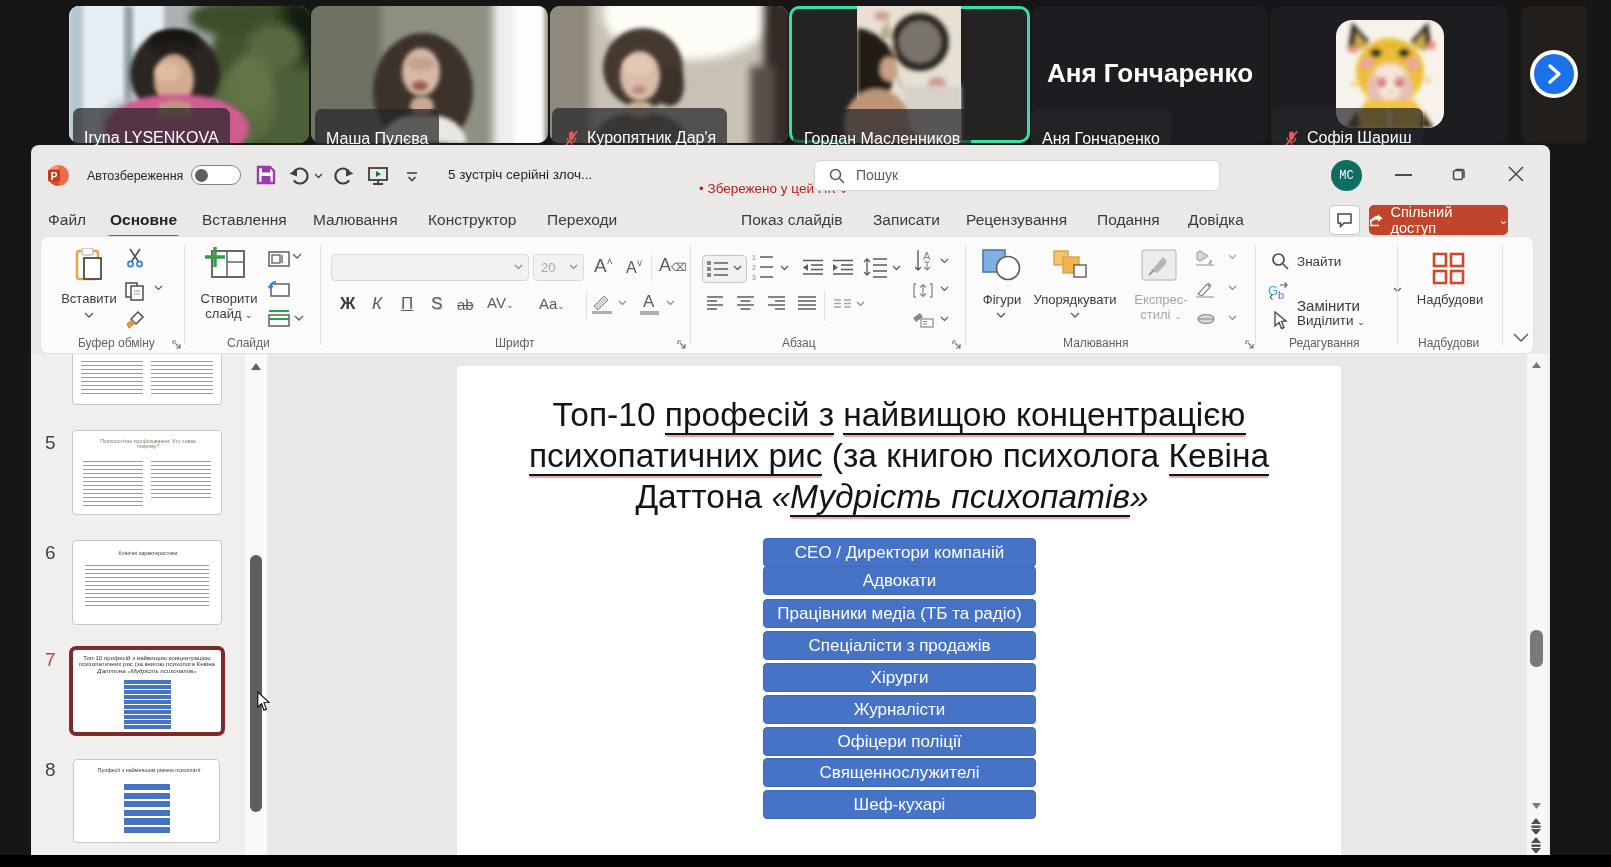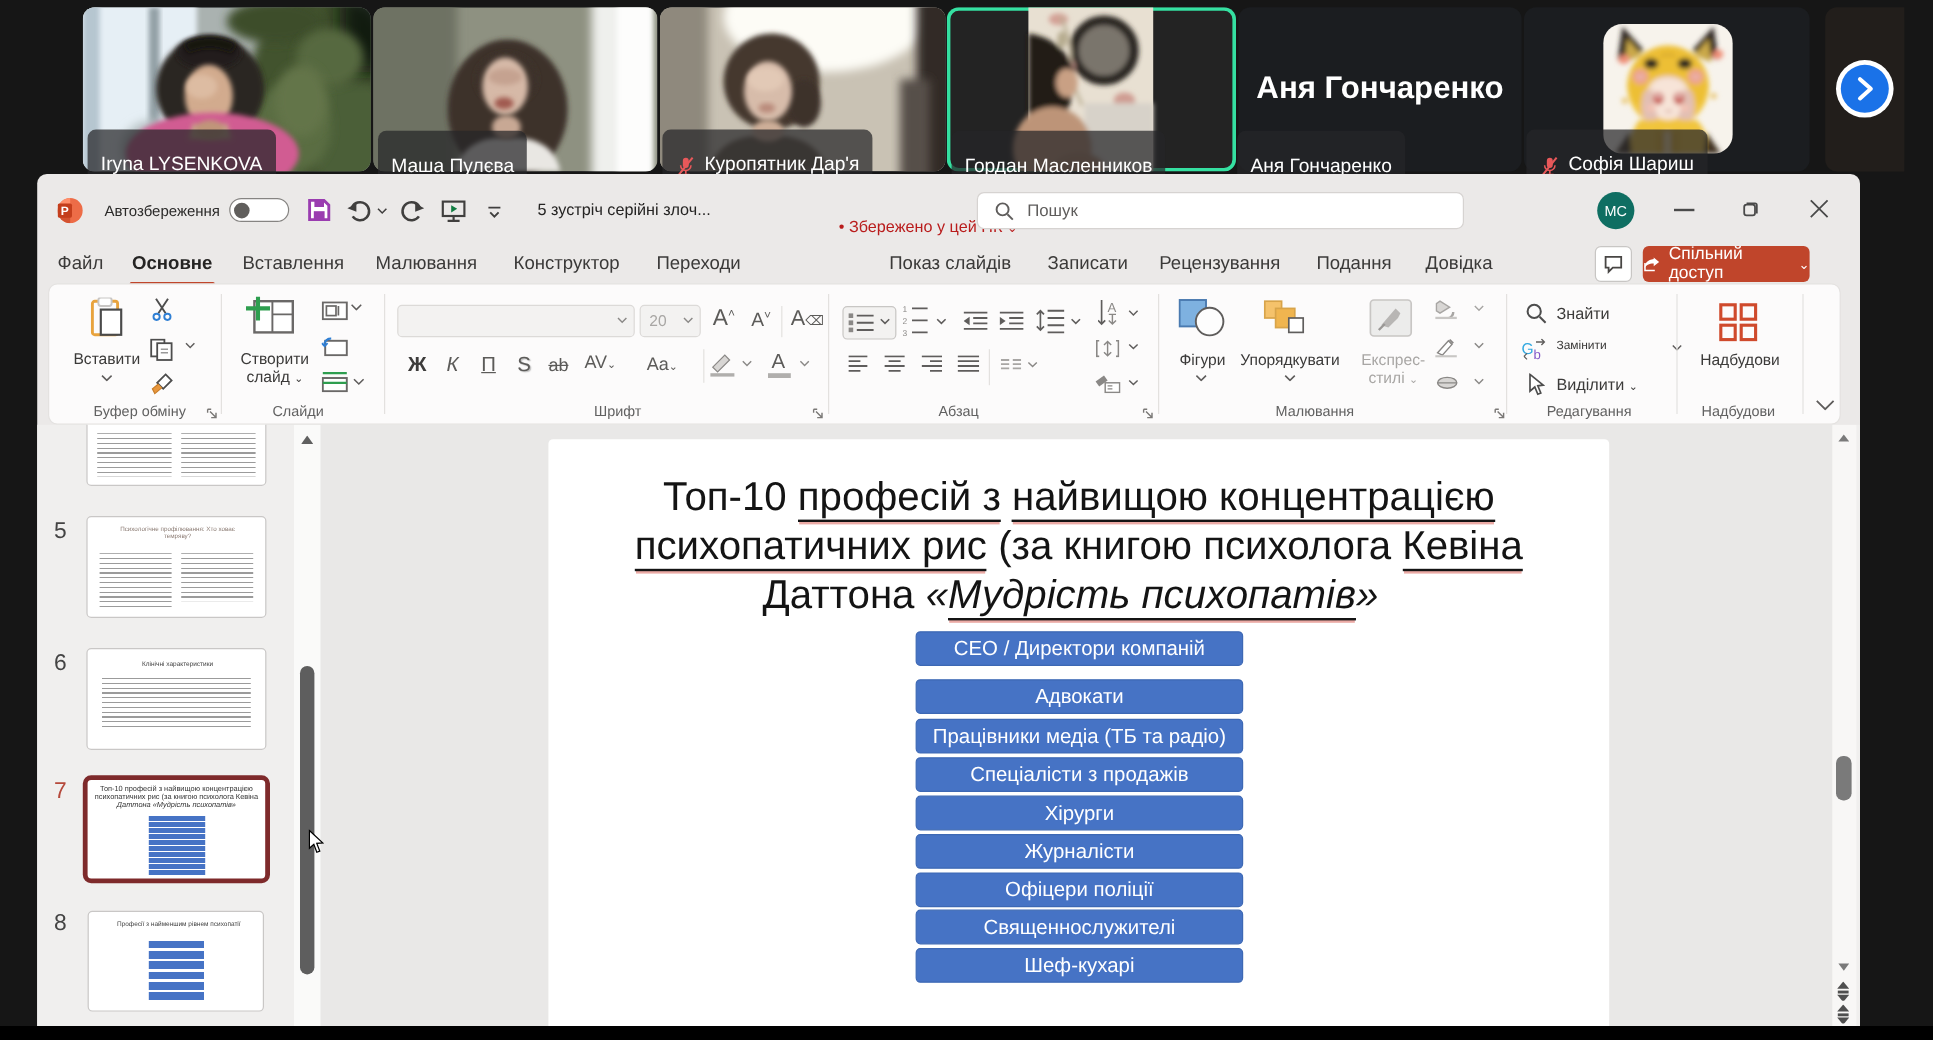--- a/index.html
+++ b/index.html
@@ -257,21 +257,21 @@
     <div class="abs ttxt" style="left:625px; top:36px; font-size:13.5px; color:#b91c1c;margin-left:43px;">• Збережено у цей ПК <span style="font-size:11px;">⌄</span></div>
 
     <div class="abs" style="left:783px; top:15px; width:406px; height:31px; background:#fff; border:1px solid #d6d3d1; border-radius:6px;">
       <svg class="abs" style="left:14px; top:7px;" width="16" height="16" viewBox="0 0 16 16">
           <circle cx="6.5" cy="6.5" r="5" fill="none" stroke="#5f5d5c" stroke-width="1.6"></circle>
           <path d="M10.5 10.5 L15 15" stroke="#5f5d5c" stroke-width="1.6"></path>
         </svg>
       <div class="abs" style="left:41px; top:6px; font-size:14px; color:#5f5d5c;">Пошук</div>
     </div>
 
-    <div class="abs" style="left:1300px; top:15px; width:31px; height:31px; border-radius:50%; background:#0f6e62; color:#fff; font-size:12px; display:flex; align-items:center; justify-content:center;">МС</div>
+    <div class="abs" style="left:1300px; top:15px; width:31px; height:31px; border-radius:50%; background:#0f6e62; color:#fff; font-size:12px; display:flex; align-items:center; justify-content:center;font-family:Liberation Mono, monospace;">МС</div>
     <div class="abs" style="left:1364px; top:29px; width:17px; height:1.6px; background:#4a4a4a;"></div>
     <svg class="abs" style="left:1420px; top:21px;" width="16" height="16" viewBox="0 0 16 16">
         <path d="M4.5 3.5 h7 a1.5 1.5 0 0 1 1.5 1.5 v7" fill="none" stroke="#4a4a4a" stroke-width="1.5"></path>
         <rect x="2.5" y="4.5" width="9" height="9" rx="2" fill="#edebe9" stroke="#4a4a4a" stroke-width="1.5"></rect>
       </svg>
     <svg class="abs" style="left:1477px; top:21px;" width="16" height="16" viewBox="0 0 16 16">
         <path d="M1 1 L15 15 M15 1 L1 15" stroke="#4a4a4a" stroke-width="1.5"></path>
       </svg>
 
     <span class="mitem abs" style="left:17px; top:66px;">Файл</span>
@@ -561,21 +561,21 @@
       <svg class="abs" style="left:1230px; top:15px;" width="18" height="18" viewBox="0 0 18 18">
           <circle cx="7.5" cy="7.5" r="5.5" fill="none" stroke="#4d4d4d" stroke-width="1.7"></circle>
           <path d="M12 12 L17 17" stroke="#4d4d4d" stroke-width="1.7"></path>
         </svg>
       <div class="abs" style="left:1256px; top:17px; font-size:13.5px; color:#3b3a39;">Знайти</div>
       <svg class="abs" style="left:1227px; top:45px;" width="22" height="18" viewBox="0 0 22 18">
           <text x="0" y="13" font-size="13" fill="#31a8e0" font-family="Liberation Sans">G</text>
           <text x="10" y="17" font-size="11" fill="#8458c8" font-family="Liberation Sans">b</text>
           <path d="M12 3 h7 m-2.5-2.5 l2.5 2.5 l-2.5 2.5 M3 15 h-1 m0 0 l2.5-2.5 M2 15 l2.5 2.5" stroke="#5f5d5c" stroke-width="1.1" fill="none"></path>
         </svg>
-      <div class="abs" style="left:1256px; top:46px; font-size:10px; color:#3b3a39;">Замінити</div>
+      <div class="abs" style="left:1256px; top:60px; font-size:15px; color:#3b3a39;">Замінити</div>
       <svg class="abs" style="left:1352px; top:50px;" width="9" height="6" viewBox="0 0 9 6">
           <path d="M1 1 L4.5 4.5 L8 1" fill="none" stroke="#5f5d5c" stroke-width="1.2"></path>
         </svg>
       <svg class="abs" style="left:1232px; top:74px;" width="15" height="19" viewBox="0 0 15 19">
           <path d="M2 1 L2 15 L6 11.5 L8.5 17.5 L11 16.5 L8.5 10.5 L13 10 Z" fill="#fff" stroke="#4d4d4d" stroke-width="1.4"></path>
         </svg>
       <div class="abs" style="left:1256px; top:76px; font-size:13.5px; color:#3b3a39;">Виділити <span style="font-size:9px;">⌄</span></div>
       <div class="glabel" style="left:1248px;">Редагування</div>
       <div class="gdiv" style="left:1356px;"></div>
 
@@ -596,21 +596,21 @@
     </div>
 
     <div id="content">
       <div id="canvas">
         <div id="slide">
           <div style="position:absolute; left:0; top:28px; width:100%; text-align:center; font-size:33.5px; line-height:41px; color:#141414;">
             <div>Топ-10 <span class="u">професій з</span> <span class="u">найвищою концентрацією</span></div>
             <div><span class="u">психопатичних рис</span> (за книгою психолога <span class="u">Кевіна</span></div>
             <div style="margin-left:-14px;">Даттона <span style="font-style:italic;">«<span class="u">Мудрість психопатів</span>»</span></div>
           </div>
-          <div class="btn10" style="top:160px;">CEO / Директори компаній</div>
+          <div class="btn10" style="top:172px;">CEO / Директори компаній</div>
           <div class="btn10" style="top:200px;">Адвокати</div>
           <div class="btn10" style="top:233px;">Працівники медіа (ТБ та радіо)</div>
           <div class="btn10" style="top:265px;">Спеціалісти з продажів</div>
           <div class="btn10" style="top:297px;">Хірурги</div>
           <div class="btn10" style="top:329px;">Журналісти</div>
           <div class="btn10" style="top:361px;">Офіцери поліції</div>
           <div class="btn10" style="top:392px;">Священнослужителі</div>
           <div class="btn10" style="top:424px;">Шеф-кухарі</div>
         </div>
 

